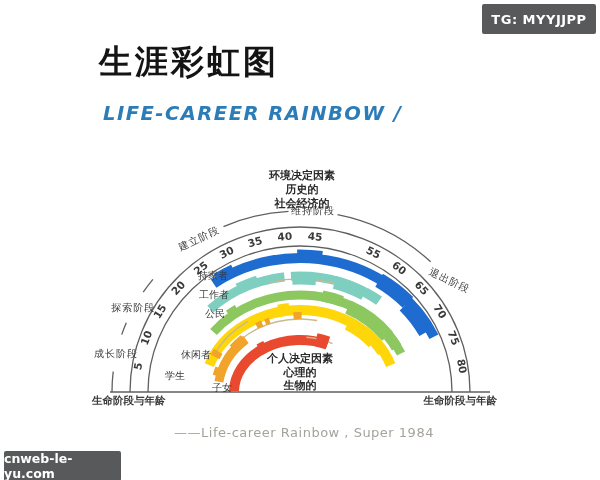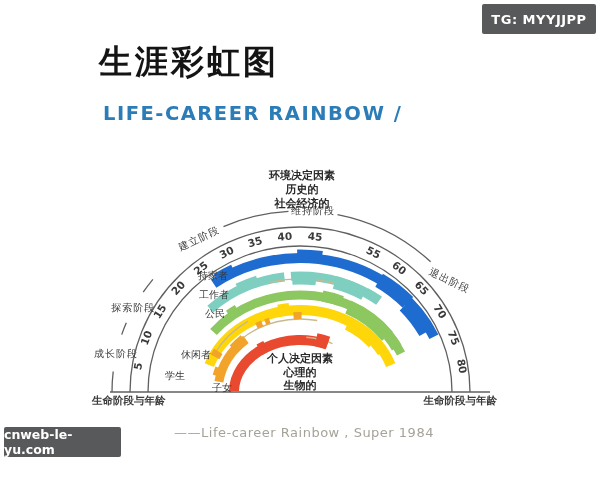--- a/index.html
+++ b/index.html
@@ -1,25 +1,25 @@
 <!DOCTYPE html>
 <html><head>
 <meta charset="utf-8">
 <style>
   html,body{margin:0;padding:0;background:#fff;}
   .page{position:relative;width:600px;height:480px;background:#ffffff;overflow:hidden;
         font-family:"DejaVu Sans",sans-serif;}
   .badge{position:absolute;background:#58595a;color:#fff;display:flex;align-items:center;
          justify-content:center;font-weight:bold;border-radius:2px;}
   .badge.tr{top:4px;right:4px;width:114px;height:30px;font-size:13px;letter-spacing:.5px;}
-  .badge.bl{top:427px;left:4px;width:117px;height:30px;font-size:12.5px;}
+  .badge.bl{top:451px;left:4px;width:117px;height:30px;font-size:12.5px;}
   .title{position:absolute;left:99px;top:40px;font-size:33px;font-weight:900;color:#141414;
          letter-spacing:3px;}
   .subtitle{position:absolute;left:103px;top:102px;font-size:19.5px;font-weight:800;
-            color:#2b7cb7;letter-spacing:1.5px;}
+            color:#2b7cb7;letter-spacing:1.5px;font-style:italic;}
   .caption{position:absolute;left:8px;right:0;top:425px;text-align:center;font-size:13px;
            color:#a5a399;letter-spacing:.5px;}
   svg.diagram{position:absolute;left:0;top:0;}
   svg text{font-family:"DejaVu Sans",sans-serif;}
 </style>
 </head>
 <body>
 
 <div class="page">
   <div class="badge tr">TG: MYYJJPP</div>

